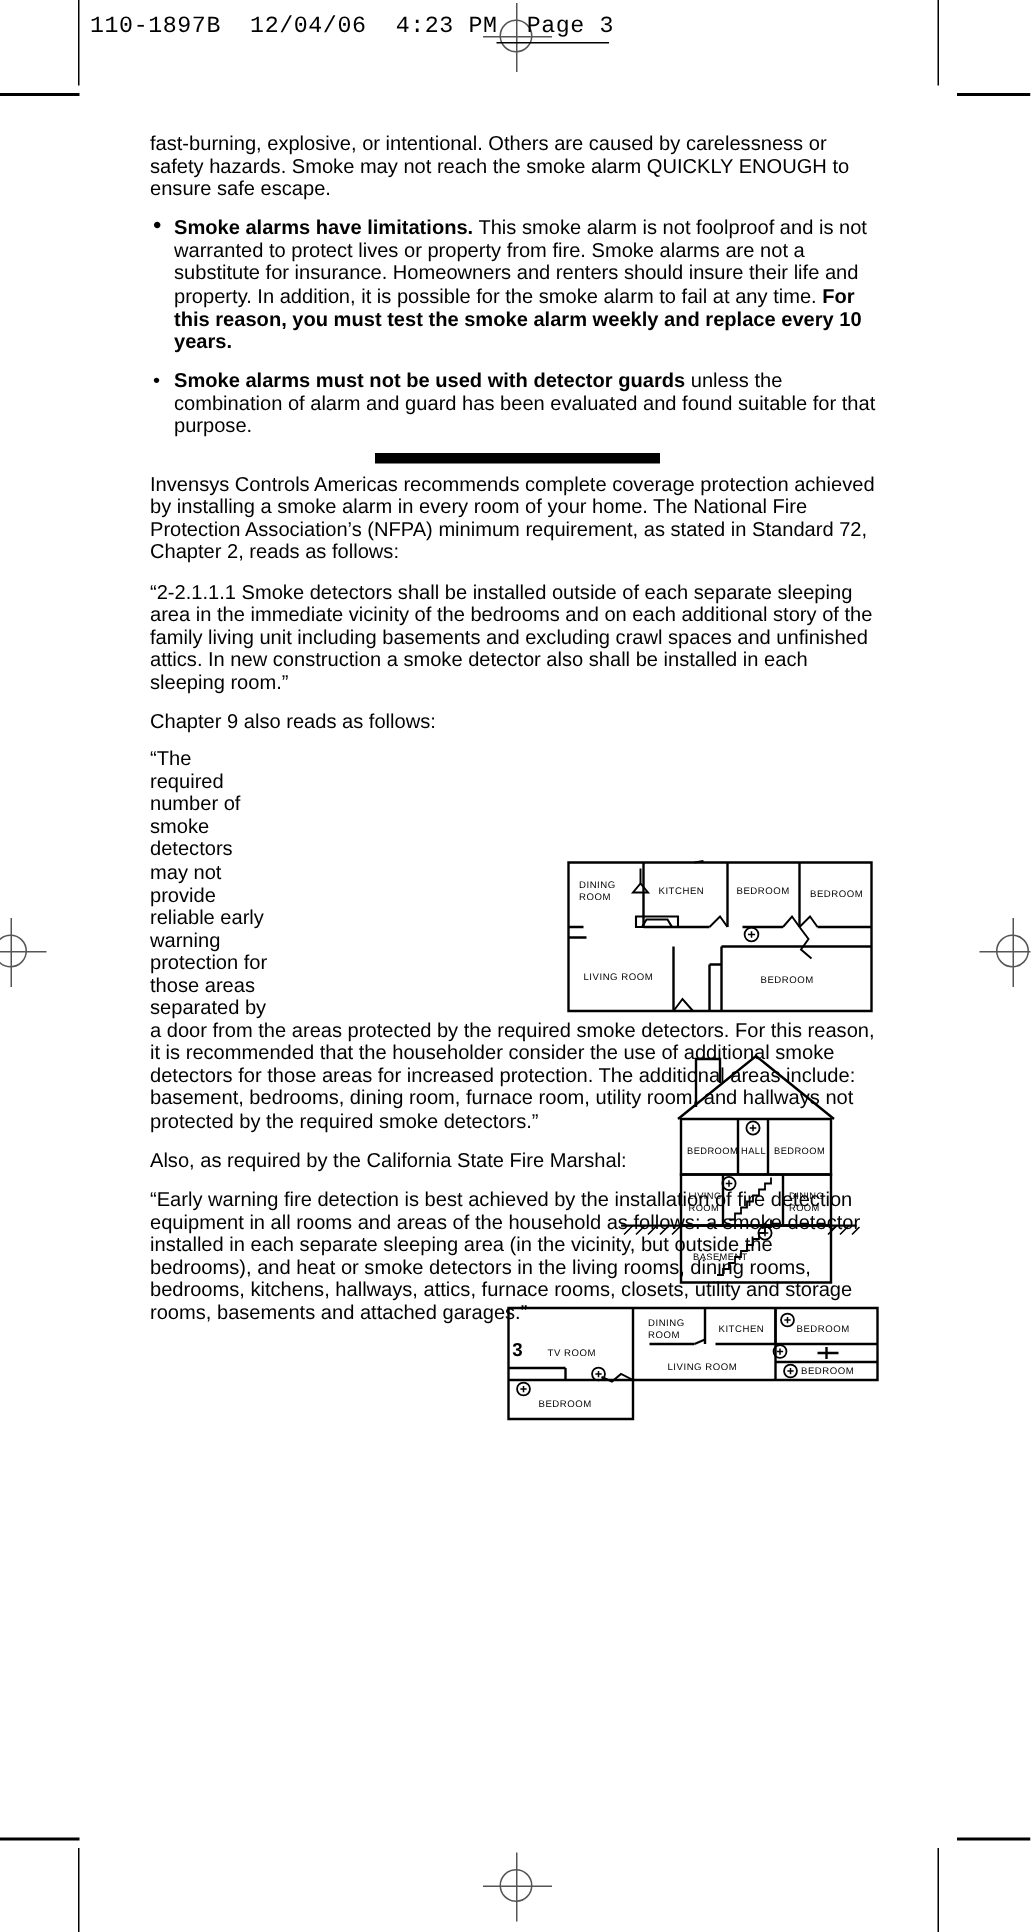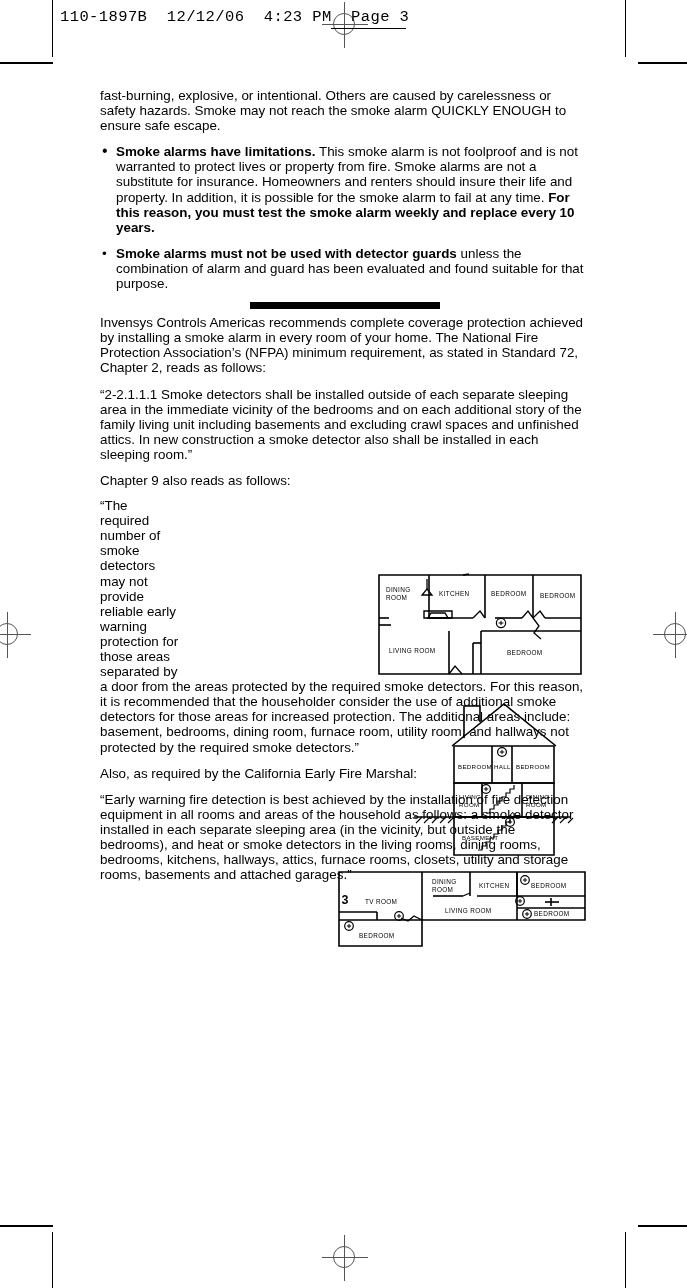--- a/index.html
+++ b/index.html
@@ -148,21 +148,21 @@
   <div class="rc"></div>
 </div>
 <div class="reg reg-top">
   <div class="rv"></div>
   <div class="rh"></div>
   <div class="rc"></div>
 </div>
 
 <div class="hdr-line"></div>
 
-<div class="hdr-text"><span>110-1897B</span>  <span>12/12/06</span>  <span>4:23 PM</span>  <span>Page 3</span></div>
+<div class="hdr-text"><span>110-1897B</span>  <span>12/04/06</span>  <span>4:23 PM</span>  <span>Page 3</span></div>
 
 <div class="page">
 
   <p>fast-burning, explosive, or intentional. Others are caused by carelessness or safety hazards. Smoke may not reach the smoke alarm QUICKLY ENOUGH to ensure safe escape.</p>
 
   <div class="bullet big">
     <span class="dot">•</span><b>Smoke alarms have limitations.</b><span> This smoke alarm is not foolproof and is not warranted to protect lives or property from fire. Smoke alarms are not a substitute for insurance. Homeowners and renters should insure their life and property. In addition, it is possible for the smoke alarm to fail at any time. </span><b>For this reason, you must test the smoke alarm weekly and replace every 10 years.</b>
   </div>
 
   <div class="bullet">
@@ -177,21 +177,21 @@
   <div class="wrap-1"></div>
 
   <p class="tight">Chapter 9 also reads as follows:</p>
 
   <div class="wrap-2"></div>
 
   <p>“The required number of smoke detectors may not provide reliable early warning protection for those areas separated by a door from the areas protected by the required smoke detectors. For this reason, it is recommended that the householder consider the use of additional smoke detectors for those areas for increased protection. The additional areas include: basement, bedrooms, dining room, furnace room, utility room, and hallways not protected by the required smoke detectors.”</p>
 
   <div class="clearer"></div>
 
-  <p>Also, as required by the California Early Fire Marshal:</p>
+  <p>Also, as required by the California State Fire Marshal:</p>
   <p>“Early warning fire detection is best achieved by the installation of fire detection equipment in all rooms and areas of the household as follows: a smoke detector installed in each separate sleeping area (in the vicinity, but outside the bedrooms), and heat or smoke detectors in the living rooms, dining rooms, bedrooms, kitchens, hallways, attics, furnace rooms, closets, utility and storage rooms, basements and attached garages.”</p>
 
   <div class="pageno">3</div>
 </div>
 
 <div class="fig" id="fig-floorplan-1">
 <svg width="206" height="103" viewBox="0 0 206 103" xmlns="http://www.w3.org/2000/svg">
   <g fill="none" stroke="#000" stroke-width="1.6">
 
     <path d="M2,2 H204 V101 H2 Z"></path>

